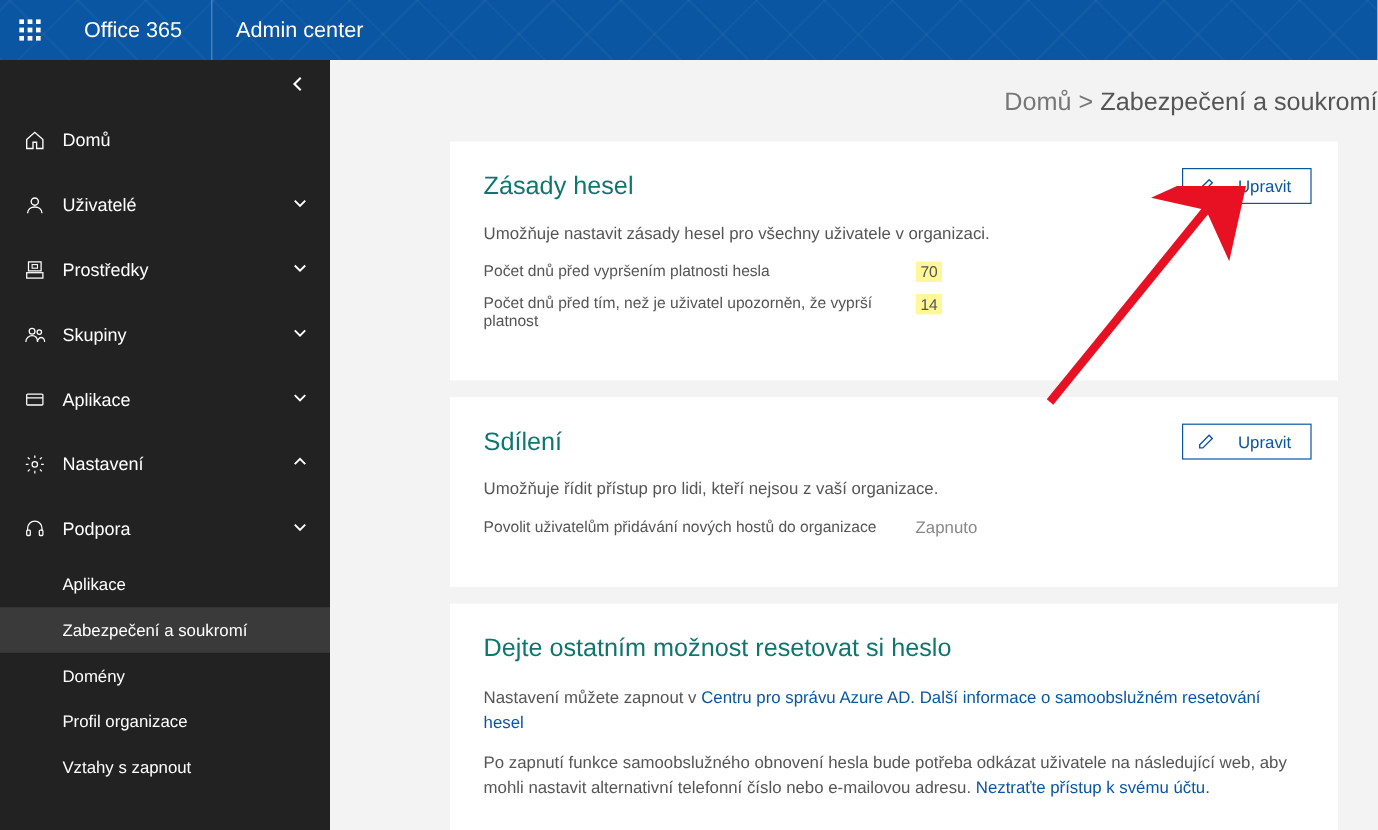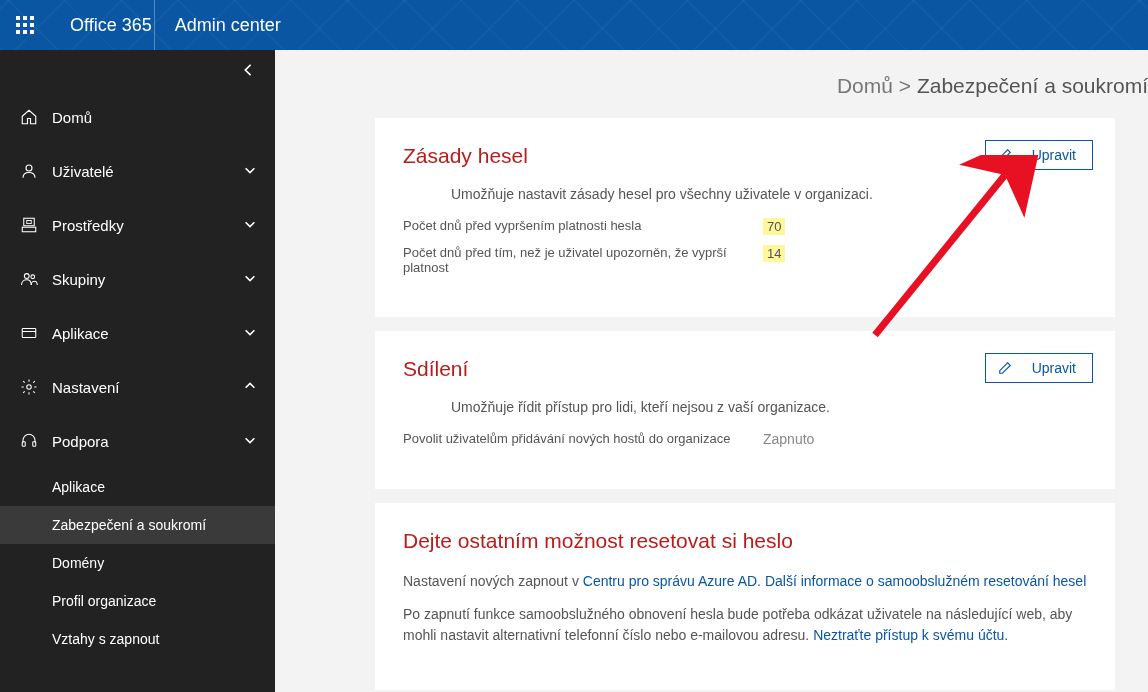--- a/index.html
+++ b/index.html
@@ -15,21 +15,21 @@
         repeating-linear-gradient(-45deg, rgba(255,255,255,0.05) 0 2px, transparent 2px 40px);
       display: flex;
       align-items: center;
       color: #fff;
     }
     .waffle {
       width: 50px; height: 50px; display: flex; align-items: center; justify-content: center;
       cursor: pointer;
     }
     .waffle svg { width: 18px; height: 18px; }
-    .brand { font-size: 18px; font-weight: 400; padding: 0 2px 0 20px; height: 50px; line-height: 50px; border-right: 1px solid rgba(255,255,255,0.3); }
+    .brand { font-size: 18px; font-weight: 400; padding: 0 24px 0 20px; height: 50px; line-height: 50px; border-right: 1px solid rgba(255,255,255,0.3); }
     .subbrand { font-size: 18px; font-weight: 300; padding: 0 20px; height: 50px; line-height: 50px; }
 
     
     .body-wrap { display: flex; height: calc(692px - 50px); }
 
     
     .sidebar { width: 275px; background: #222; color: #fff; position: relative; }
     .collapse-row { height: 40px; display: flex; align-items: center; justify-content: flex-end; padding-right: 20px; }
     .collapse-row svg { width: 14px; height: 14px; fill: #fff; }
     .nav-item {
@@ -47,22 +47,22 @@
     .subnav-item.active { background: #3a3a3a; }
 
     
     .main { flex: 1; background: #f3f3f3; overflow-y: auto; position: relative; }
     .breadcrumb-row { padding: 24px 0 20px 44px; font-size: 21px; color: #777; text-align: right; }
     .breadcrumb-row .bc-current { color: #555; }
     .panel {
       background: #fff; margin: 0 0 14px 100px; padding: 26px 28px 32px 28px;
       width: 740px; position: relative;
     }
-    .panel h2 { font-size: 21px; font-weight: 400; color: #b91c1c; margin-bottom: 18px; }
-    .panel .desc { font-size: 14px; color: #555; margin-bottom: 16px; margin-left: 48px; }
+    .panel h2 { font-size: 21px; font-weight: 400; color: #0f766e; margin-bottom: 18px; }
+    .panel .desc { font-size: 14px; color: #555; margin-bottom: 16px; }
     .kv-row { display: flex; font-size: 13px; color: #555; margin-bottom: 10px; }
     .kv-row .k { width: 360px; }
     .kv-row .v { width: 30px; }
     .hl { background: #fff799; padding: 1px 4px; display: inline-block; }
     .status-val { color: #888; font-size: 14px; }
     .edit-btn {
       position: absolute; top: 22px; right: 22px;
       border: 1px solid #0a56a3; color: #0a56a3; background: #fff;
       padding: 6px 16px 6px 12px; font-size: 14px; cursor: pointer;
       display: inline-flex; align-items: center; gap: 20px;
@@ -250,21 +250,21 @@
       <p class="desc">Umožňuje řídit přístup pro lidi, kteří nejsou z vaší organizace.</p>
       <div class="kv-row">
         <span class="k">Povolit uživatelům přidávání nových hostů do organizace</span>
         <span class="status-val">Zapnuto</span>
       </div>
     </div>
 
     <div class="panel">
       <h2>Dejte ostatním možnost resetovat si heslo</h2>
       <p class="body-text">
-        <span>Nastavení nových zapnout v </span><a href="#">Centru pro správu Azure AD.</a><span> </span><a href="#">Další informace o samoobslužném resetování hesel</a>
+        <span>Nastavení můžete zapnout v </span><a href="#">Centru pro správu Azure AD.</a><span> </span><a href="#">Další informace o samoobslužném resetování hesel</a>
       </p>
       <p class="body-text">
         <span>Po zapnutí funkce samoobslužného obnovení hesla bude potřeba odkázat uživatele na následující web, aby mohli nastavit alternativní telefonní číslo nebo e-mailovou adresu. </span><a href="#">Neztraťte přístup k svému účtu.</a>
       </p>
     </div>
 
     <svg class="arrow-annot" width="260" height="200">
       <defs>
         <marker id="ahead" markerWidth="14" markerHeight="14" refX="3" refY="6" orient="auto">
           <path d="M0,0 L12,6 L0,12 L3,6 Z" fill="#e81123"></path>

